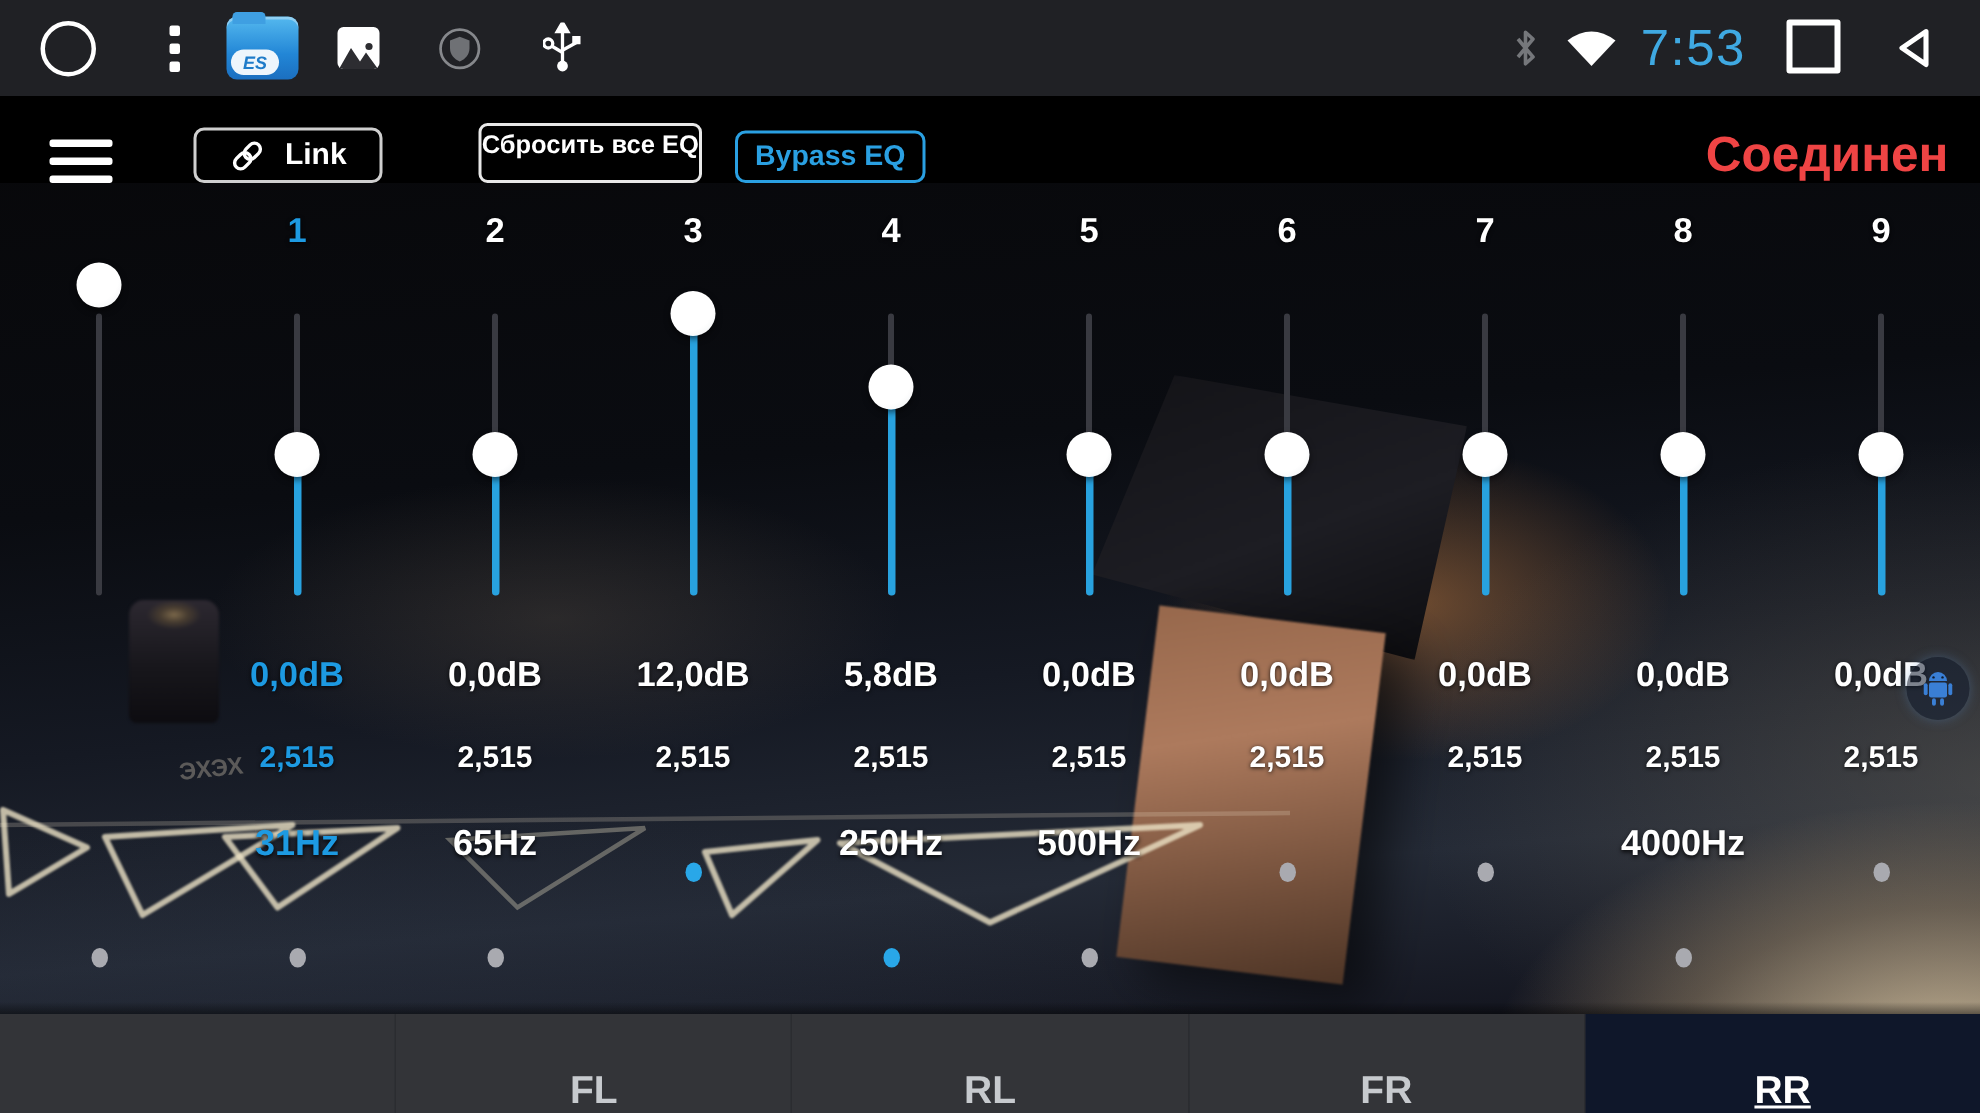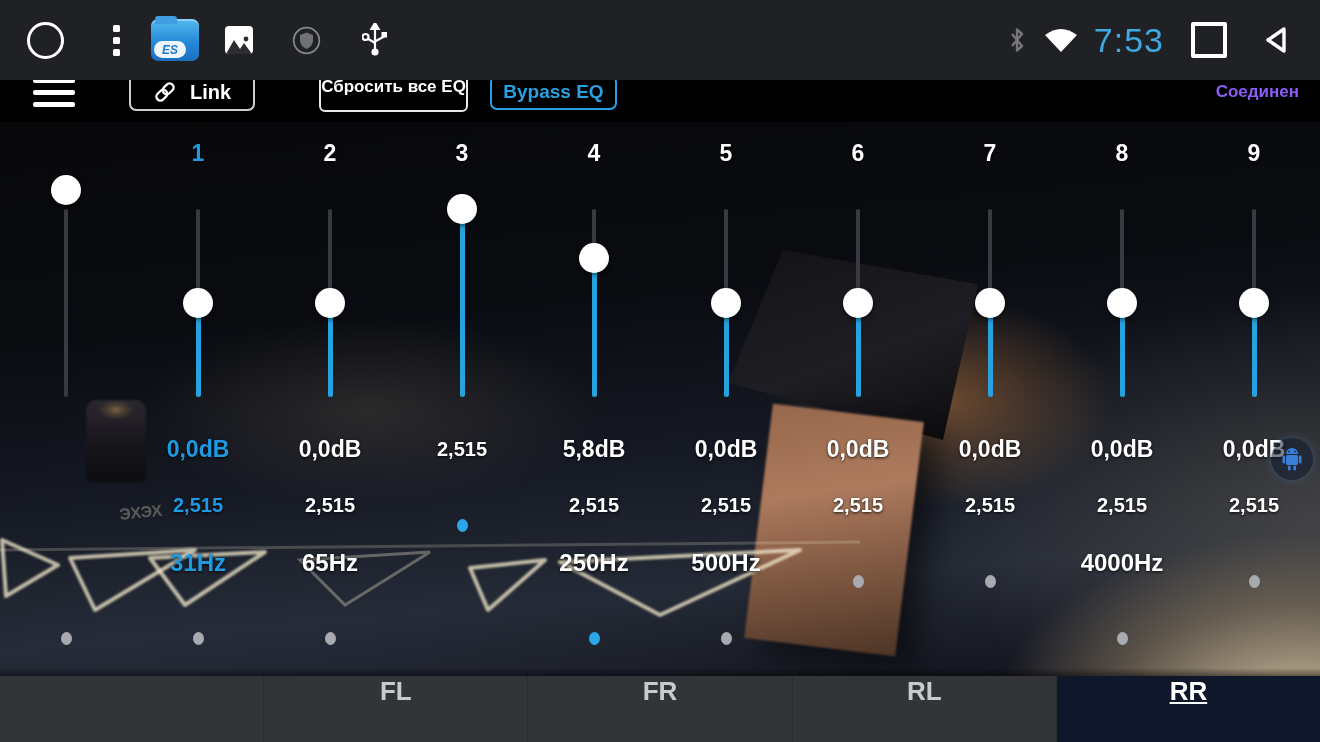--- a/index.html
+++ b/index.html
@@ -23,50 +23,50 @@
   .headshell{position:absolute;left:728px;top:188px;width:250px;height:190px;
     background:linear-gradient(160deg,#131317 0%,#1d1d23 55%,#0c0c0f 100%);
     clip-path:polygon(22% 0,100% 18%,86% 100%,0 70%);filter:blur(.6px);}
   .cartridge{position:absolute;left:758px;top:350px;width:152px;height:236px;
     background:linear-gradient(165deg,#97684c 0%,#ad7a5d 35%,#7c5640 68%,#4e3526 100%);
     transform:rotate(7deg);box-shadow:18px 10px 30px rgba(0,0,0,.55);filter:blur(.8px);}
   .deco{position:absolute;left:0;top:338px;}
   .tabshadow{position:absolute;left:0;right:0;bottom:66px;height:8px;background:linear-gradient(180deg,transparent,rgba(0,0,0,.45));}
 
   
-  .statusbar{position:absolute;left:0;top:0;right:0;height:80px;background:#202125;
+  .statusbar{position:absolute;left:0;top:0;right:0;height:64px;background:#202125;
     display:flex;align-items:center;z-index:30;}
   .sb-ico{display:flex;align-items:center;justify-content:center;}
   .home-circle{margin-left:27px;width:31px;height:31px;border:3.5px solid #fff;border-radius:50%;}
   .ovf{margin-left:49px;display:flex;flex-direction:column;gap:5px;}
   .ovf span{width:7px;height:7px;background:#fff;border-radius:1.5px;display:block;}
   .es{margin-left:31px;width:48px;height:42px;border-radius:7px;position:relative;
     background:linear-gradient(180deg,#55b9ef 0%,#2286d6 60%,#1b6fc0 100%);box-shadow:inset 0 2px 0 rgba(255,255,255,.35);}
   .es::before{content:"";position:absolute;left:4px;top:-3px;width:22px;height:8px;border-radius:3px 3px 0 0;background:#3f9fe2;}
   .es .cloud{position:absolute;left:3px;bottom:3px;width:32px;height:17px;border-radius:9px;background:#eef6fc;
     display:flex;align-items:center;justify-content:center;font-style:italic;font-weight:bold;font-size:12px;color:#1f7cc9;}
   .gal{margin-left:26px;width:28px;height:28px;background:#fff;border-radius:4px;display:flex;align-items:flex-end;justify-content:center;overflow:hidden;}
   .shield{margin-left:39px;}
   .usb{margin-left:41px;}
-  .sb-right{margin-left:auto;display:flex;align-items:center;}
+  .sb-right{margin-left:auto;display:flex;}
   .time{margin-left:15px;font-size:34px;color:#3fa9e2;letter-spacing:1px;}
   .recents{margin-left:27px;width:28px;height:28px;border:4px solid #fff;border-radius:2px;}
   .backtri{margin-left:34px;margin-right:27px;}
 
   
   .toolbar{position:absolute;left:0;top:62px;right:0;height:60px;background:#000;
-    display:flex;align-items:center;z-index:20;}
+    display:flex;align-items:flex-end;z-index:20;}
   .hamb{margin-left:33px;width:42px;height:29px;display:flex;flex-direction:column;justify-content:space-between;cursor:pointer;}
   .hamb span{display:block;height:5px;background:#fff;border-radius:2px;}
   .btn{display:flex;align-items:center;justify-content:center;font-weight:bold;cursor:pointer;box-sizing:border-box;}
   .btn-link{margin-left:54px;width:126px;height:37px;border:2px solid #cfcfcf;border-radius:7px;color:#fff;font-size:20px;gap:13px;}
   .btn-reset{margin-left:64px;width:149px;height:40px;border:2px solid #e8e8e8;border-radius:6px;color:#fff;
     font-size:17px;line-height:20px;text-align:center;overflow:hidden;align-items:flex-start;padding-top:3px;}
   .btn-bypass{margin-left:22px;width:127px;height:35px;border:2.5px solid #2aa0e2;border-radius:7px;color:#2aa0e2;font-size:19px;}
-  .conn{margin-left:auto;margin-right:21px;color:#8b5cf6;font-weight:bold;font-size:17px;}
+  .conn{margin-left:auto;margin-right:21px;color:#ef4444;font-weight:bold;font-size:33px;}
 
   
   .eq-area{position:absolute;left:0;top:122px;right:0;height:554px;
     display:grid;grid-template-columns:repeat(10,1fr);z-index:10;}
   .band-col{position:relative;display:flex;flex-direction:column;align-items:center;color:#fff;font-weight:bold;
     text-shadow:0 1px 3px rgba(0,0,0,.85);}
   .band-number{height:44px;padding-top:9px;display:flex;align-items:center;font-size:23px;}
   .slider{position:relative;width:100%;height:246px;cursor:pointer;}
   .track-top{position:absolute;left:calc(50% - 2px);top:34px;width:4px;height:188px;background:#393a41;border-radius:2px;}
   .track-fill{position:absolute;left:calc(50% - 2.5px);width:5px;background:#28a2df;border-radius:2.5px;}
@@ -76,21 +76,21 @@
   .qval{height:57px;display:flex;align-items:center;font-size:20px;}
   .freq{height:57px;display:flex;align-items:center;font-size:24px;}
   .dot-wrap{height:94px;display:flex;align-items:center;justify-content:center;}
   .dot{width:11px;height:13px;border-radius:50%;background:#a9aab0;}
   .dot.active{background:#29a7e8;}
   .band-col.selected .band-number,.band-col.selected .gain,
   .band-col.selected .qval,.band-col.selected .freq{color:#1d9ae2;}
 
   
   .tabbar{position:absolute;left:0;right:0;bottom:0;height:66px;display:flex;z-index:25;}
-  .tab{flex:1;display:flex;align-items:flex-start;justify-content:center;background:#333438;
+  .tab{flex:1;display:flex;align-items:flex-end;justify-content:center;background:#333438;
     color:#c7cace;font-weight:bold;font-size:26px;border-right:1px solid #2b2c30;cursor:pointer;}
   .tab:last-child{border-right:none;}
   .tab.active{background:#0f172a;color:#fff;text-decoration:underline;}
 
   
   .abadge{position:absolute;left:1271px;top:438px;width:42px;height:42px;border-radius:50%;
     background:rgba(18,30,50,.55);display:flex;align-items:center;justify-content:center;z-index:15;
     box-shadow:0 0 8px rgba(90,140,200,.35);cursor:pointer;}
 </style>
 </head>
@@ -241,20 +241,21 @@
         <span class="dot"></span>
       </div>
     </div>
       <div class="band-col">
       <div class="band-number">3</div>
       <div class="slider">
         <div class="track-top"></div>
         <div class="track-fill" style="top: 34px; height: 188px;"></div>
         <div class="thumb" style="top: 19px;"></div>
       </div>
+      <div class="gain">12,0dB</div>
       <div class="qval">2,515</div>
       <div class="dot-wrap">
         <span class="dot active"></span>
       </div>
     </div>
       <div class="band-col">
       <div class="band-number">4</div>
       <div class="slider">
         <div class="track-top"></div>
         <div class="track-fill" style="top: 82.5667px; height: 139.433px;"></div>
@@ -346,24 +347,24 @@
     </div>
 
   <div class="tabbar" id="tabs-root">
     <div class="tab" id="tab-template" hidden="">
       <span></span>
     </div>
   <div class="tab">
       <span>FL</span>
     </div>
       <div class="tab">
+      <span>RL</span>
+    </div>
+      <div class="tab">
       <span>FR</span>
-    </div>
-      <div class="tab">
-      <span>RL</span>
     </div>
       <div class="tab active">
       <span>RR</span>
     </div>
     </div>
 
   <div class="abadge">
     <svg width="24" height="26" viewBox="0 0 24 26">
       <g fill="#3a7fd5">
         <path d="M6 8 A6 6 0 0 1 18 8 Z"></path>

